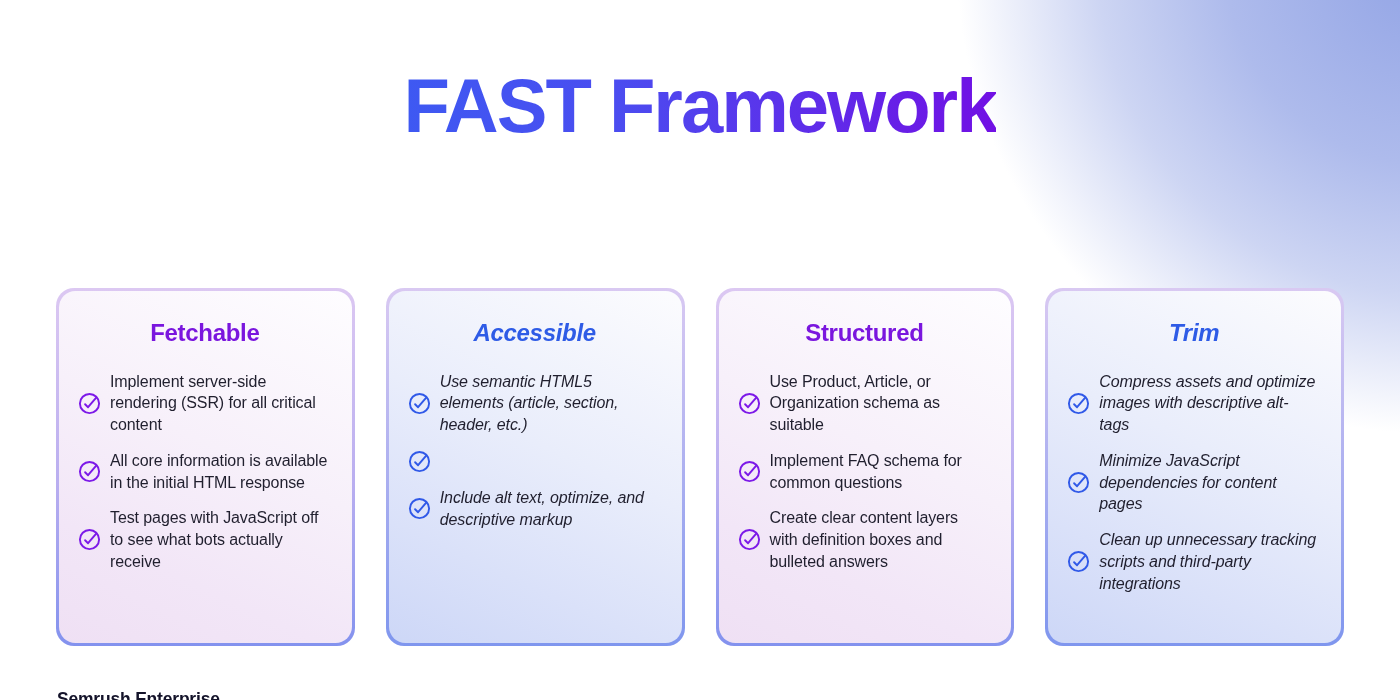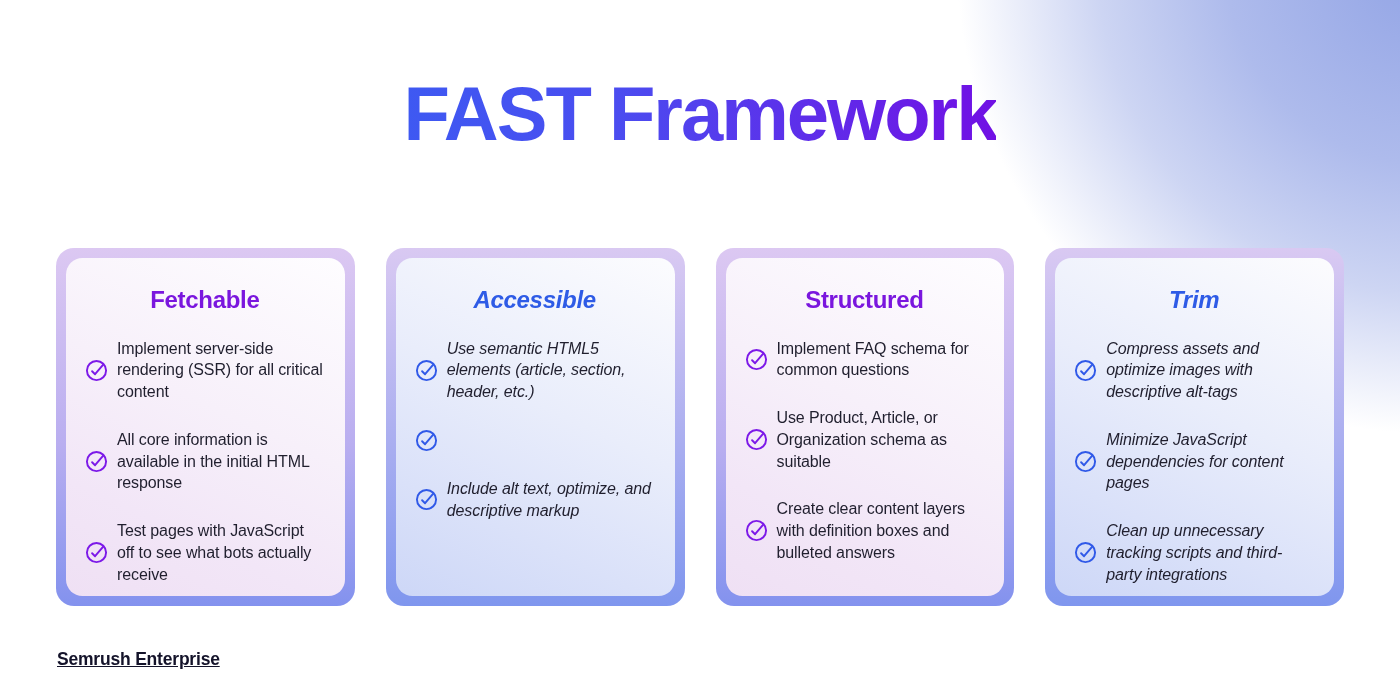--- a/index.html
+++ b/index.html
@@ -8,21 +8,21 @@
     font-family: "Liberation Sans", "DejaVu Sans", sans-serif;
     background:
       radial-gradient(circle 640px at 1430px -40px,
         #91A3E5 0%, #AEBBEC 32%, #CDD5F3 52%, rgba(246,248,253,0) 74%),
       #ffffff;
     color: #201F2E;
   }
   .stage { width: 1400px; height: 700px; position: relative; }
 
   .main-title {
-    margin: 16px auto;
+    margin: 8px auto;
     padding-top: 56px;
     width: fit-content;
     font-size: 76px;
     font-weight: 700;
     letter-spacing: -2px;
     line-height: 1.1;
     background: linear-gradient(90deg, #3E59F2 0%, #4A4DF0 35%, #7110E4 100%);
     -webkit-background-clip: text;
     background-clip: text;
     -webkit-text-fill-color: transparent;
@@ -35,21 +35,22 @@
     gap: 31px;
     padding: 0 56px;
     margin-top: 92px;
   }
 
   
   .card {
     flex: 1 1 0;
     height: 358px;
     border-radius: 18px;
-    padding: 10px;
+    padding: 3px;
+    margin-top: 48px;
   }
   .card.purple { background: linear-gradient(180deg, #DCC8F2 0%, #B9AEF0 55%, #8392EE 100%); }
   .card.blue   { background: linear-gradient(180deg, #D9C9F2 0%, #A9AEF0 55%, #7F96EE 100%); font-style: italic; }
 
   .card-inner {
     width: 100%;
     height: 100%;
     border-radius: 16.5px;
     padding: 28px 20px 20px 19px;
   }
@@ -63,21 +64,21 @@
   .card-title {
     text-align: center;
     font-size: 24px;
     font-weight: 700;
     letter-spacing: -0.3px;
     margin-bottom: 24px;
   }
   .card.purple .card-title { color: #7A16DE; }
   .card.blue   .card-title { color: #2E5BE6; }
 
-  .card-items { display: flex; flex-direction: column; gap: 26px; }
+  .card-items { display: flex; flex-direction: column; gap: 14px; }
 
   .card-item { display: flex; align-items: center; gap: 9px; }
 
   .check-icon { flex: 0 0 auto; width: 23px; height: 23px; display: block; }
   .card.purple .check-icon { color: #7C19E8; }
   .card.blue   .check-icon { color: #3059E8; }
 
   .item-text {
     font-size: 16px;
     line-height: 1.36;
@@ -163,34 +164,34 @@
 
     <div class="card purple">
       <div class="card-inner">
         <div class="card-title">Structured</div>
         <div class="card-items">
           <div class="card-item">
             <svg class="check-icon" viewBox="0 0 24 24" fill="none" stroke="currentColor" stroke-width="2" stroke-linecap="round" stroke-linejoin="round">
                 <circle cx="12" cy="12" r="10"></circle>
                 <path d="M7.4 12.8l3.1 3.1L19 5.8"></path>
               </svg>
+            <div class="item-text">Use Product, Article, or Organization schema as suitable</div>
+          </div>
+          <div class="card-item">
+            <svg class="check-icon" viewBox="0 0 24 24" fill="none" stroke="currentColor" stroke-width="2" stroke-linecap="round" stroke-linejoin="round">
+                <circle cx="12" cy="12" r="10"></circle>
+                <path d="M7.4 12.8l3.1 3.1L19 5.8"></path>
+              </svg>
             <div class="item-text">Implement FAQ schema for common questions</div>
           </div>
           <div class="card-item">
             <svg class="check-icon" viewBox="0 0 24 24" fill="none" stroke="currentColor" stroke-width="2" stroke-linecap="round" stroke-linejoin="round">
                 <circle cx="12" cy="12" r="10"></circle>
                 <path d="M7.4 12.8l3.1 3.1L19 5.8"></path>
               </svg>
-            <div class="item-text">Use Product, Article, or Organization schema as suitable</div>
-          </div>
-          <div class="card-item">
-            <svg class="check-icon" viewBox="0 0 24 24" fill="none" stroke="currentColor" stroke-width="2" stroke-linecap="round" stroke-linejoin="round">
-                <circle cx="12" cy="12" r="10"></circle>
-                <path d="M7.4 12.8l3.1 3.1L19 5.8"></path>
-              </svg>
             <div class="item-text">Create clear content layers with definition boxes and bulleted answers</div>
           </div>
         </div>
       </div>
     </div>
 
     <div class="card blue">
       <div class="card-inner">
         <div class="card-title">Trim</div>
         <div class="card-items">

